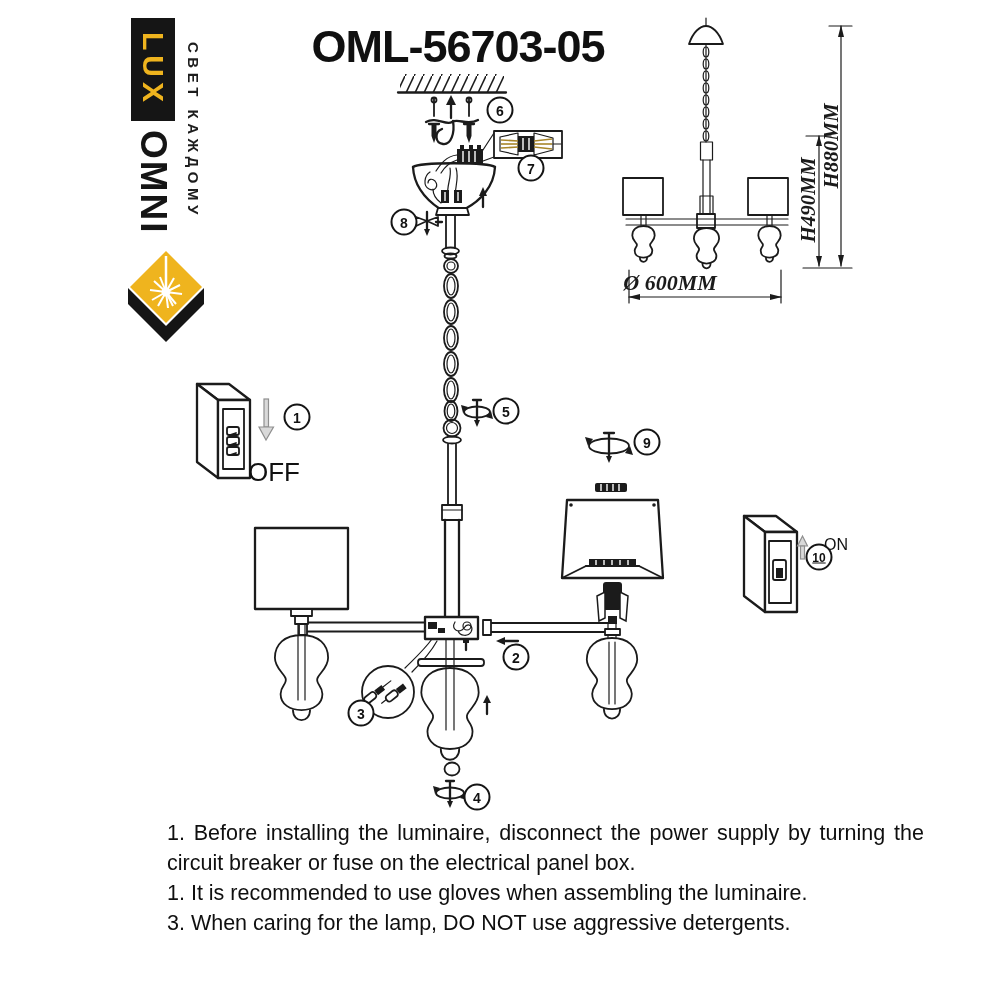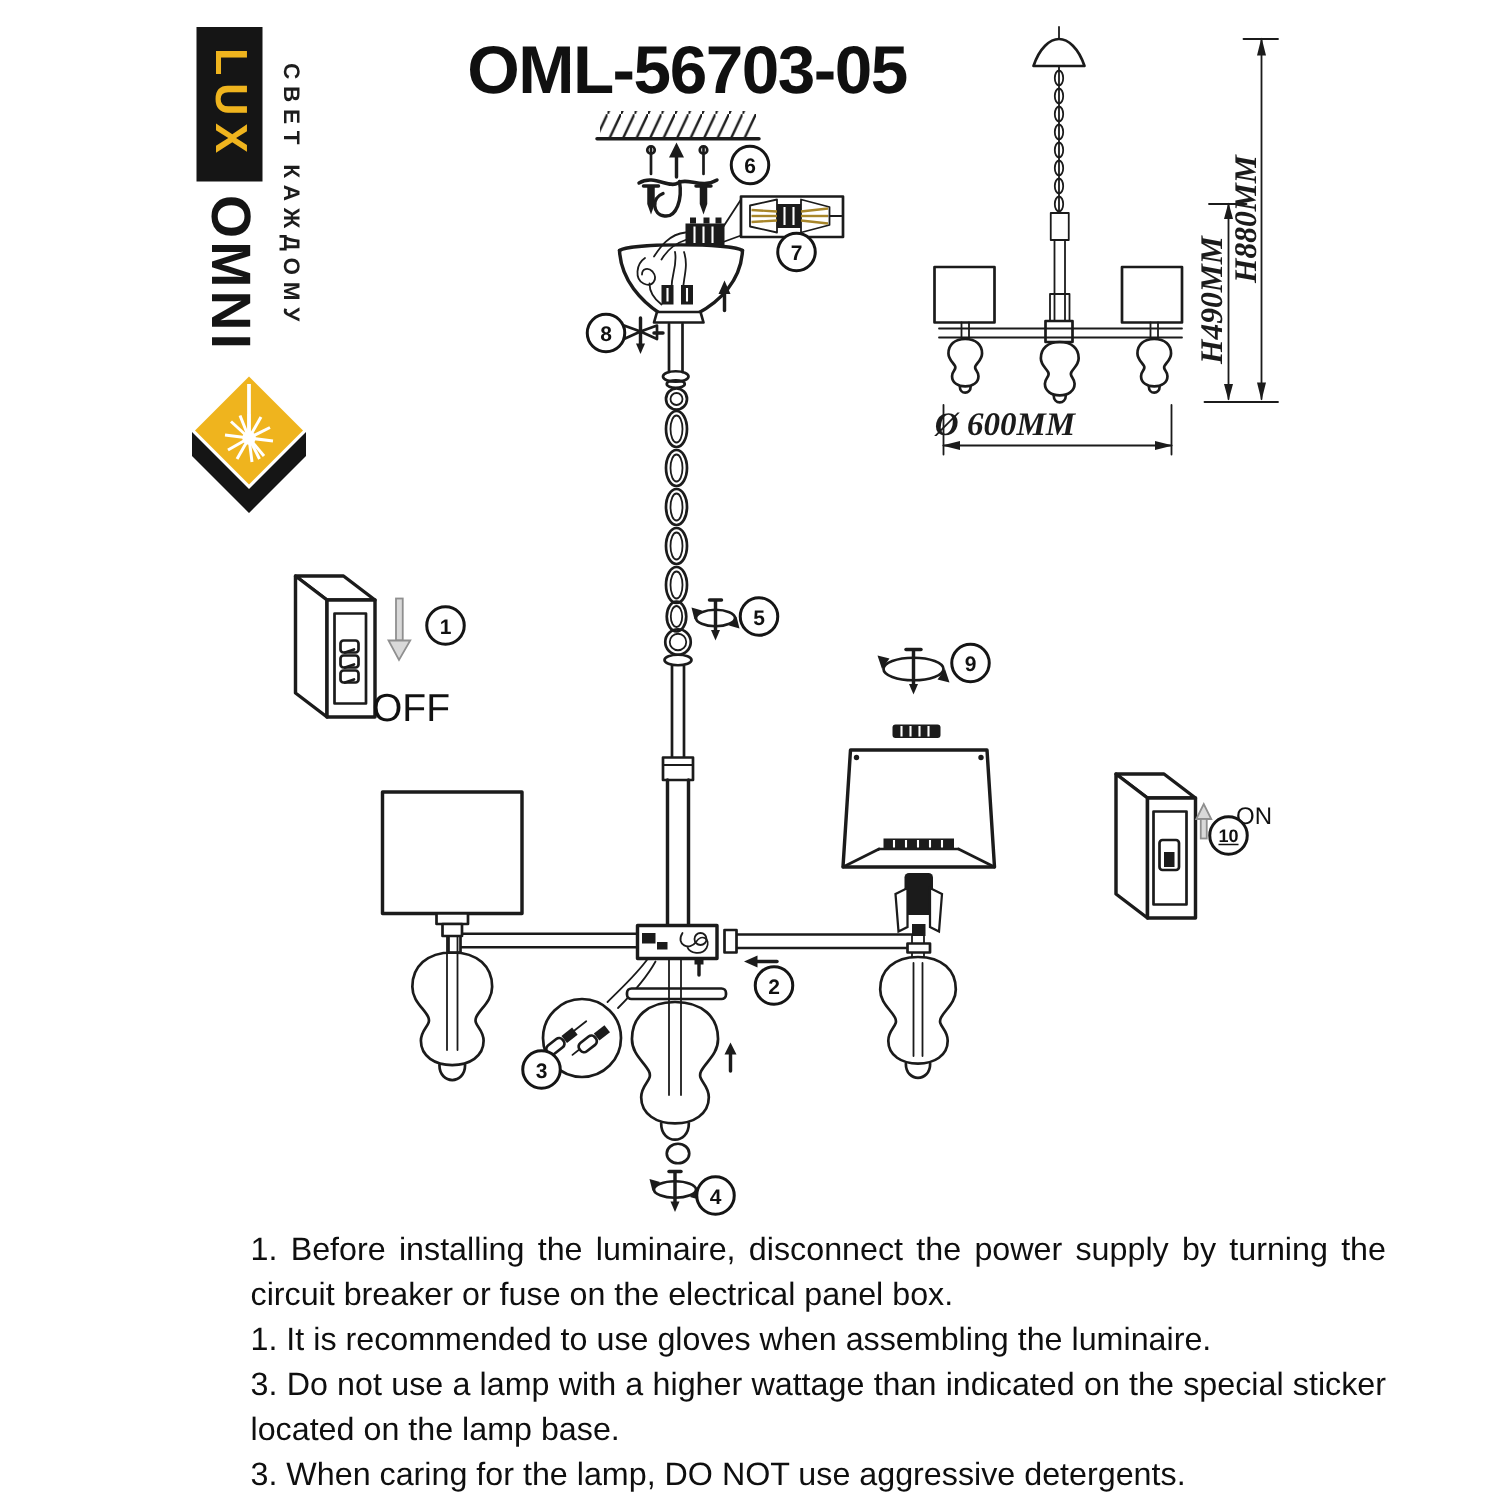--- a/index.html
+++ b/index.html
@@ -388,17 +388,16 @@
   <div class="step-circle" style="left:506px;top:411px">5</div>
   <div class="step-circle" style="left:500px;top:110px">6</div>
   <div class="step-circle" style="left:531px;top:168px">7</div>
   <div class="step-circle" style="left:404px;top:222px">8</div>
   <div class="step-circle" style="left:647px;top:442px">9</div>
   <div class="step-circle small" style="left:819px;top:557px">10</div>
 
   <div class="abs" id="instructions">
     <p>1. Before installing the luminaire, disconnect the power supply by turning the circuit breaker or fuse on the electrical panel box.</p>
     <p>1. It is recommended to use gloves when assembling the luminaire.</p>
-    <p>3. Do not use a lamp with a higher wattage than indicated on the special sticker located on the lamp base.</p>
     <p>3. When caring for the lamp, DO NOT use aggressive detergents.</p>
   </div>
 
 </div>
 
 </body></html>

